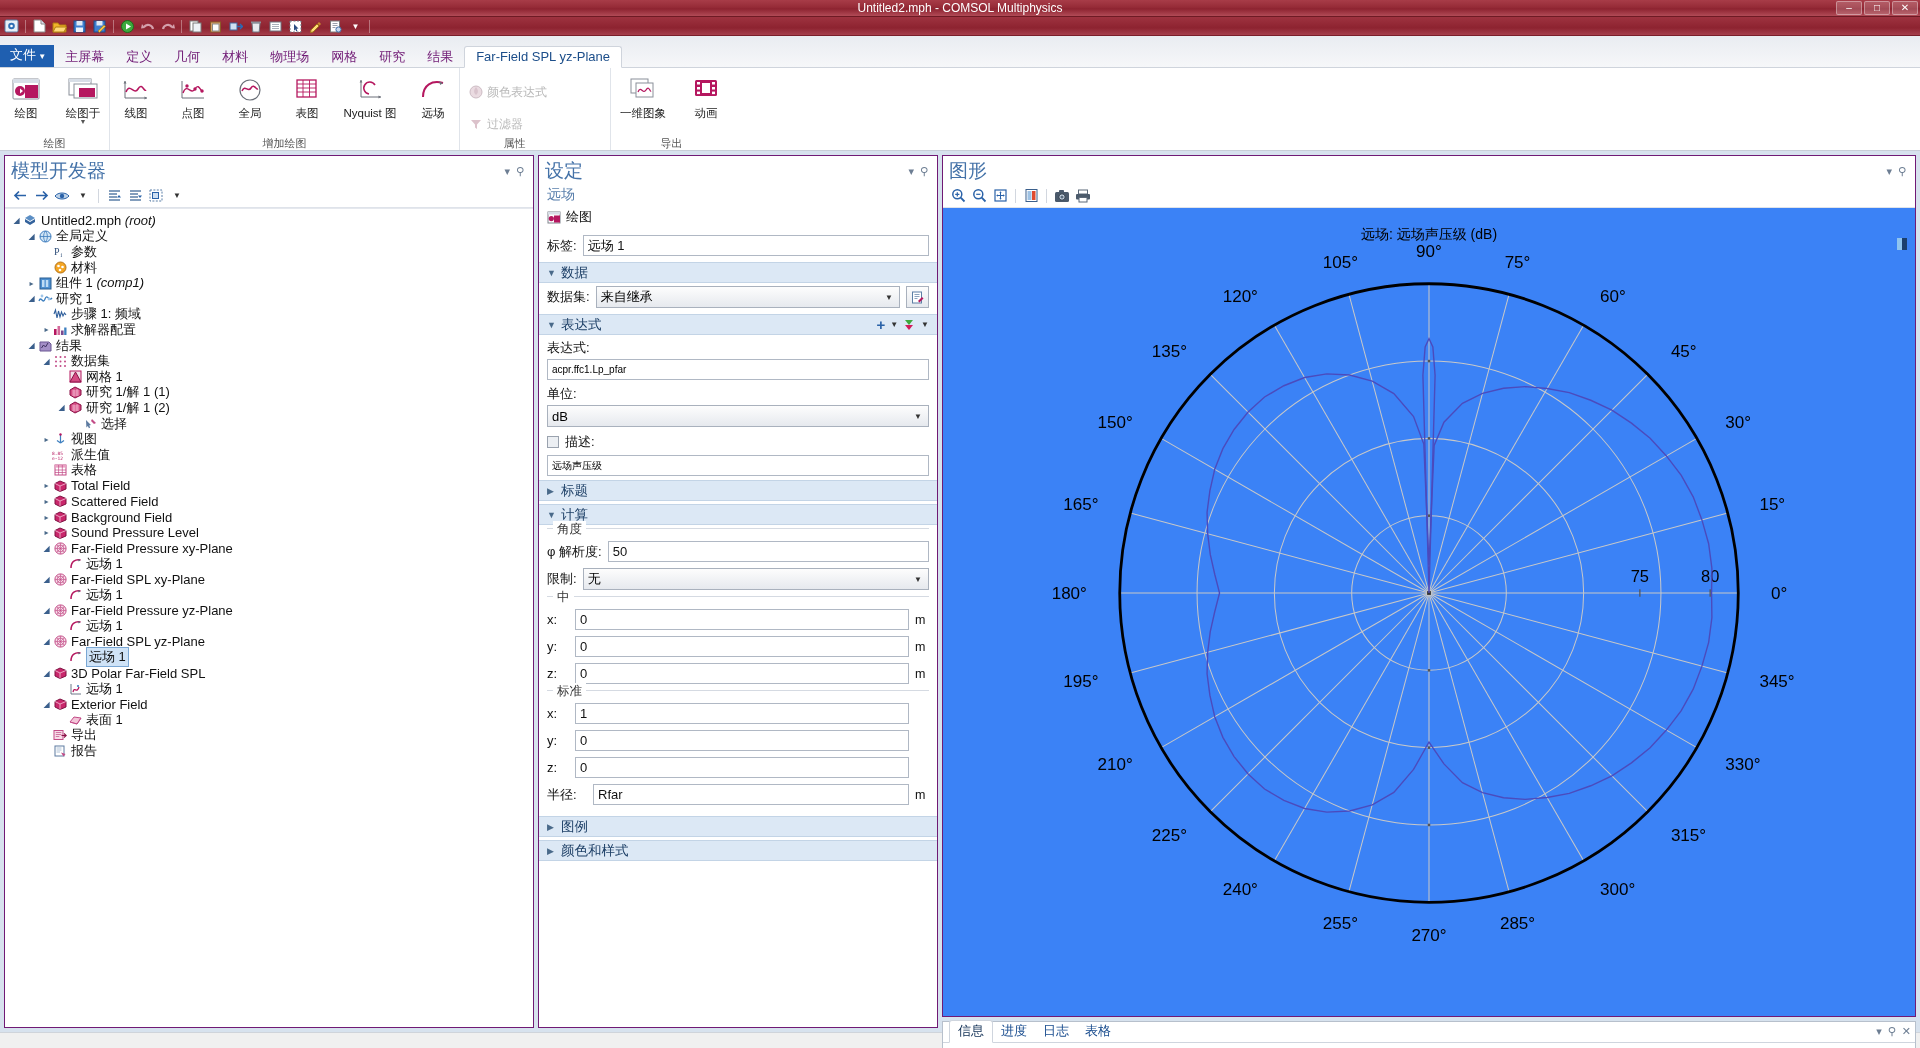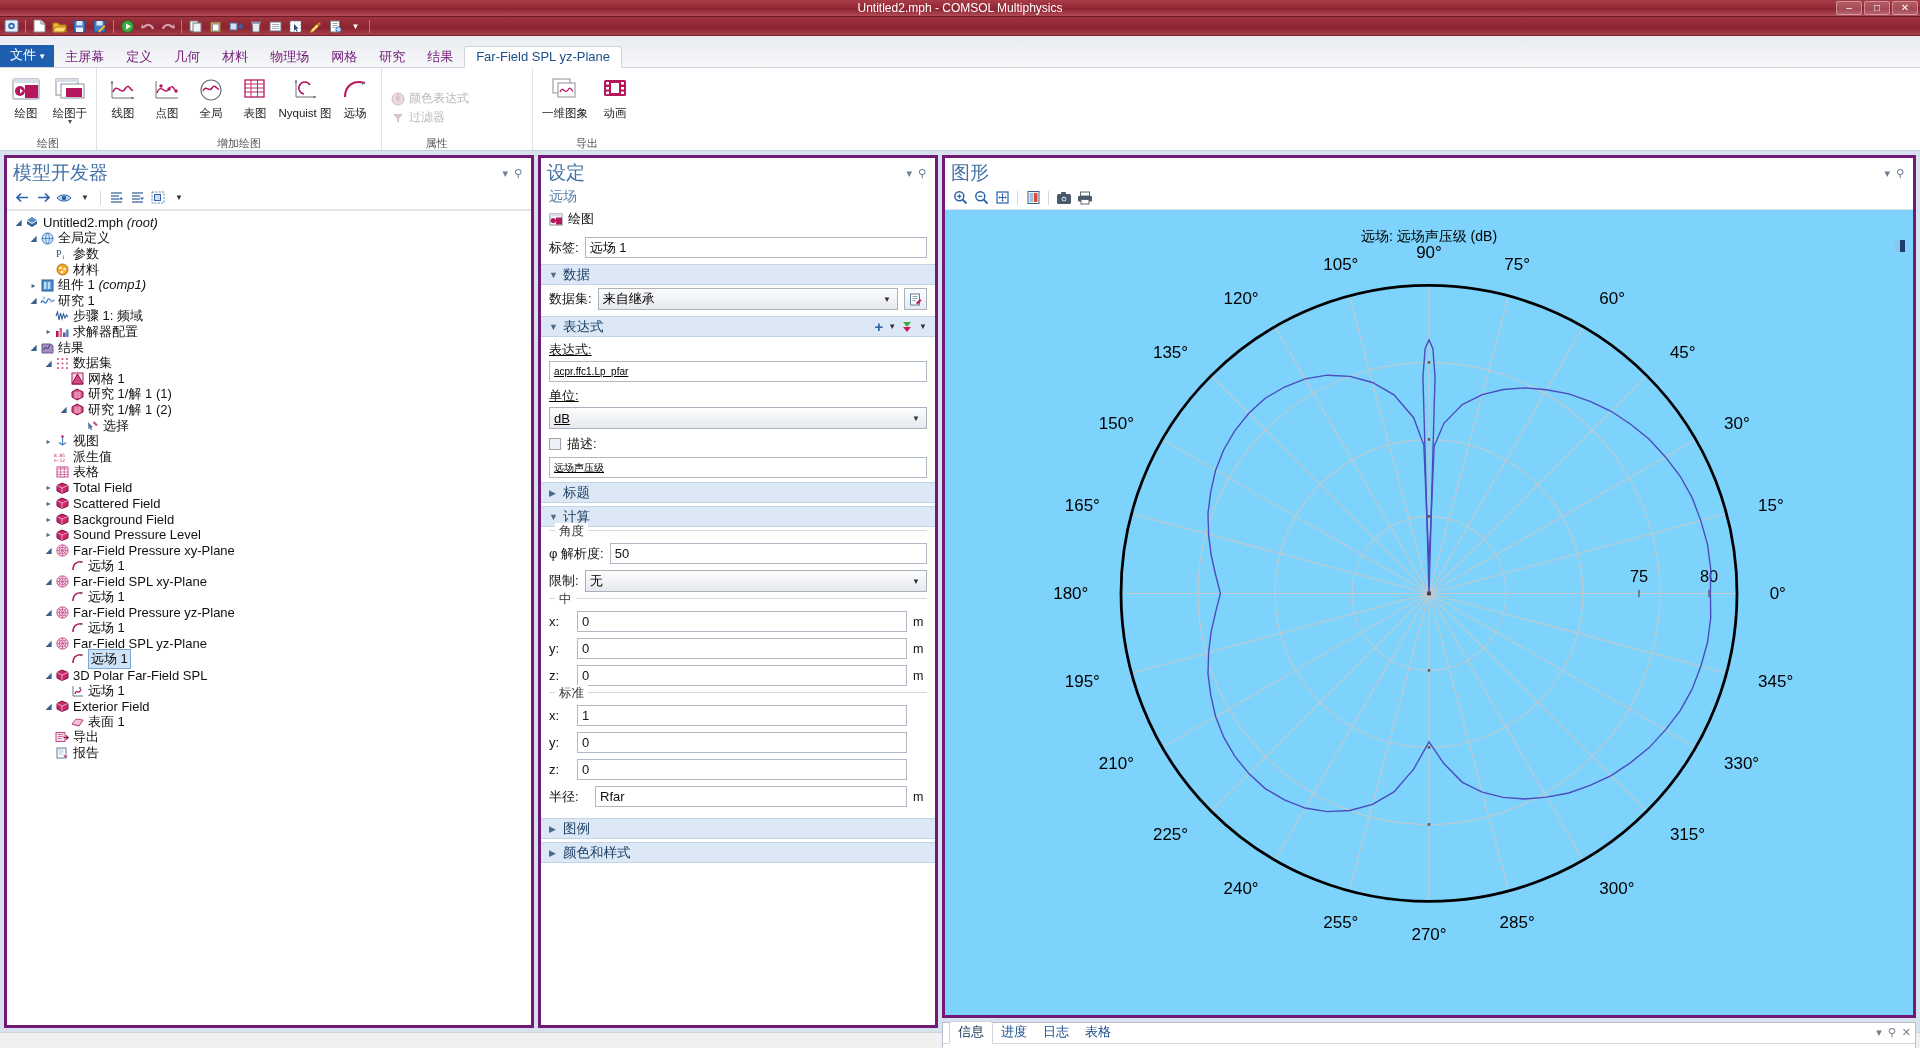--- a/index.html
+++ b/index.html
@@ -42,33 +42,33 @@
     cursor:default;line-height:15px;}
   .tab.file{background:#1f5fb0;color:#fff;font-weight:normal;padding:2px 8px 3px 10px;}
   .tab.active{background:#fff;border:1px solid #cfd4dc;border-bottom:1px solid #fff;
     border-radius:3px 3px 0 0;color:#1c4e8a;margin-bottom:-1px;}
   
   #ribbon{height:83px;background:#fff;display:flex;border-bottom:1px solid #c8ced8;
     position:relative;}
   .rgroup{display:flex;flex-direction:column;justify-content:space-between;
     height:100%;padding:2px 4px 0 4px;position:relative;}
   .rgroup + .rgroup{border-left:1px solid #e0e4ea;}
-  .rgbody{display:flex;align-items:flex-start;gap:0;flex:1;padding-top:2px;}
+  .rgbody{display:flex;align-items:flex-start;gap:13px;flex:1;padding-top:2px;}
   .rglabel{font-size:11px;color:#555;text-align:center;height:14px;line-height:14px;}
   .rbtn{width:44px;display:flex;flex-direction:column;align-items:center;
     padding:2px 1px 0 1px;cursor:default;}
   .rbtn .ic{height:32px;display:flex;align-items:center;justify-content:center;}
   .rbtn .lb{font-size:11.5px;color:#222;text-align:center;line-height:12px;margin-top:1px;}
   .rbtn.wide{width:56px;}
   .rsmall{display:flex;align-items:center;gap:4px;font-size:12px;color:#b9b9b9;
     padding:2px 4px;height:19px;}
   .rsmall .ic{width:15px;height:15px;display:flex;align-items:center;justify-content:center;}
   
   #main{display:flex;height:calc(1048px - 17px - 19px - 20px - 83px - 28px);}
-  .panel{background:#fff;border:3px solid #701a75;margin:4px 0 4px 4px;
+  .panel{background:#fff;border:1px solid #701a75;margin:4px 0 4px 4px;
     display:flex;flex-direction:column;min-width:0;}
   .ptitlebar{height:30px;display:flex;align-items:center;padding:0 6px;
     background:#fff;border-bottom:0;}
   .ptitle{font-size:19px;color:#4472a8;font-weight:normal;flex:1;}
   .pctrl{color:#6d7e93;font-size:11px;padding:0 3px;cursor:default;}
   .ptools{height:22px;display:flex;align-items:center;gap:3px;padding:0 5px 2px 6px;
     border-bottom:1px solid #dfe3ea;}
   .ttool{width:18px;height:18px;display:flex;align-items:center;justify-content:center;
     cursor:default;border-radius:2px;}
   .tsep{width:1px;height:14px;background:#d2d7df;margin:0 3px;}
@@ -94,34 +94,34 @@
   .sectionbar .acts{display:flex;align-items:center;gap:5px;}
   .frow{display:flex;align-items:center;padding:3px 8px;gap:6px;}
   .flabel{font-size:13px;color:#111;white-space:nowrap;}
   .finput{flex:1;height:21px;border:1px solid #b0b8c4;background:#fff;
     padding:0 4px;font-size:13px;line-height:19px;color:#111;overflow:hidden;
     white-space:nowrap;}
   .fselect{flex:1;height:22px;border:1px solid #a9b1bd;
     background:linear-gradient(to bottom,#fdfdfd,#e6e9ee);
     display:flex;align-items:center;padding:0 4px;font-size:13px;position:relative;}
   .fselect .arw{position:absolute;right:6px;font-size:8px;color:#333;}
-  .fullrow{padding:1px 8px;text-decoration:underline;}
+  .fullrow{padding:1px 8px;}
   .fullinput{width:100%;height:21px;border:1px solid #b0b8c4;background:#fff;
     padding:0 4px;font-size:10px;line-height:19px;}
   .fbtn{width:23px;height:22px;border:1px solid #a9b1bd;
     background:linear-gradient(to bottom,#fdfdfd,#e6e9ee);
     display:flex;align-items:center;justify-content:center;}
   .fieldset{margin:3px 8px 0 8px;border-top:1px solid #d5dae2;position:relative;padding-top:9px;}
   .fieldset>.legend{position:absolute;top:-8px;left:6px;background:#fff;padding:0 4px;
     font-size:12.5px;color:#333;}
   .unit{width:14px;font-size:12.5px;color:#111;}
   .cbox{width:12px;height:12px;border:1px solid #9aa2ae;background:#eceff3;display:inline-block;}
   
   #graphics{flex:1;margin-right:4px;display:flex;flex-direction:column;}
-  .gfxcanvas{flex:1;background:#7dd3fc;position:relative;overflow:hidden;}
+  .gfxcanvas{flex:1;background:#3b82f6;position:relative;overflow:hidden;}
   .gfxcorner{position:absolute;right:6px;top:28px;width:14px;height:16px;}
   
   #messages{height:155px;background:#fff;border:1px solid #b7c0cc;margin:0 4px 4px 4px;
     display:flex;flex-direction:column;position:relative;}
   .msgtabs{display:flex;align-items:flex-end;height:21px;padding-left:6px;
     border-bottom:1px solid #cfd5de;position:relative;}
   .msgtab{padding:1px 8px 2px 8px;font-size:13px;color:#1a4d8f;cursor:default;}
   .msgtab.active{background:#fff;border:1px solid #cfd5de;border-bottom:1px solid #fff;
     border-radius:3px 3px 0 0;margin-bottom:-1px;color:#0d2c52;}
   .msgctrl{position:absolute;right:4px;top:3px;display:flex;gap:6px;color:#6d7e93;font-size:11px;}

